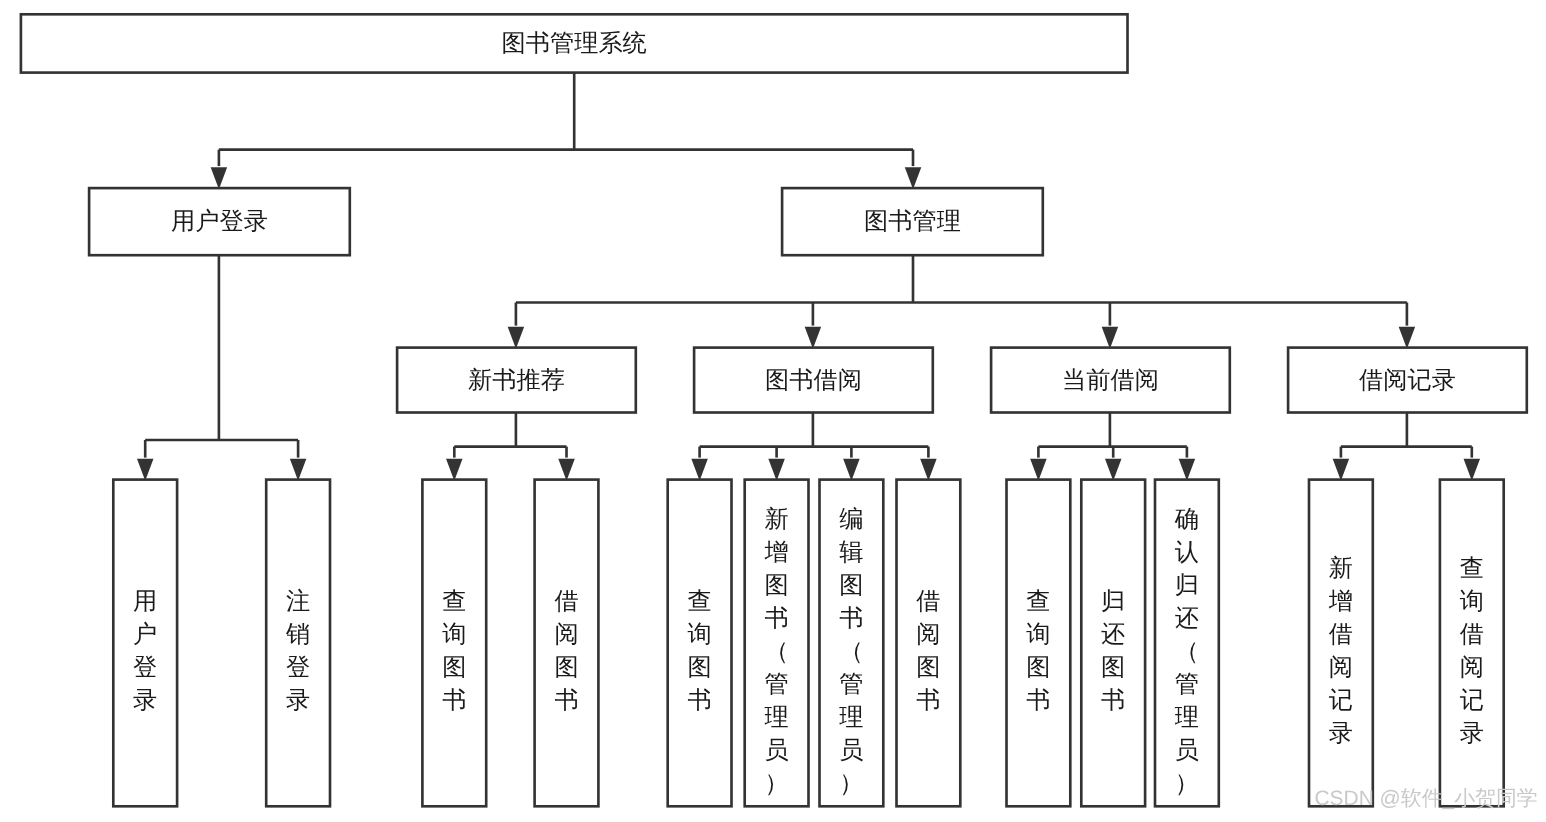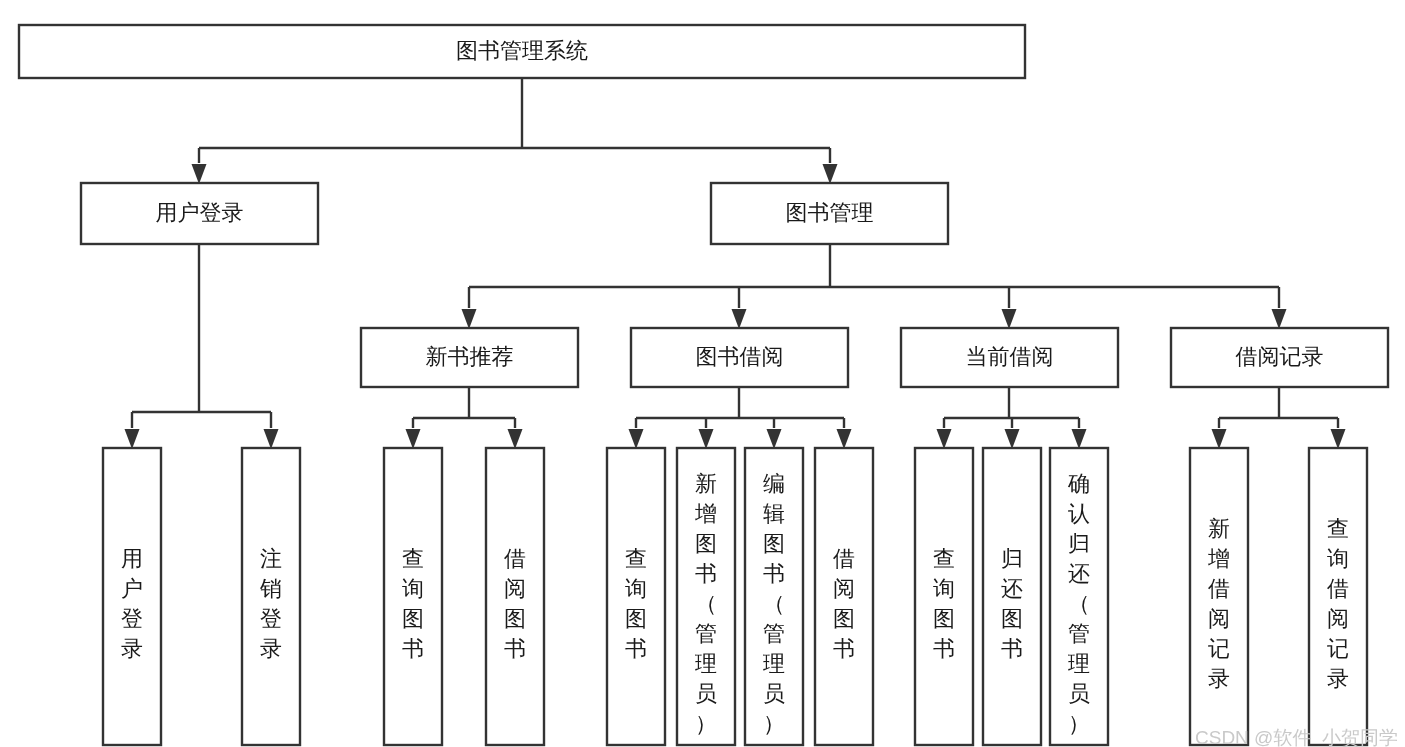--- a/index.html
+++ b/index.html
@@ -10,21 +10,21 @@
   body {
     width: 1405px;
     height: 747px;
     font-family: "Liberation Sans", "DejaVu Sans", sans-serif;
     overflow: hidden;
     position: relative;
   }
   #diagram-root {
     position: absolute;
     left: 0;
-    top: 12px;
+    top: 0;
     width: 1405px;
     height: 646px;
   }
   svg.diagram {
     display: block;
     width: 1405px;
     height: 747px;
   }
   .node-rect {
     fill: #ffffff;

